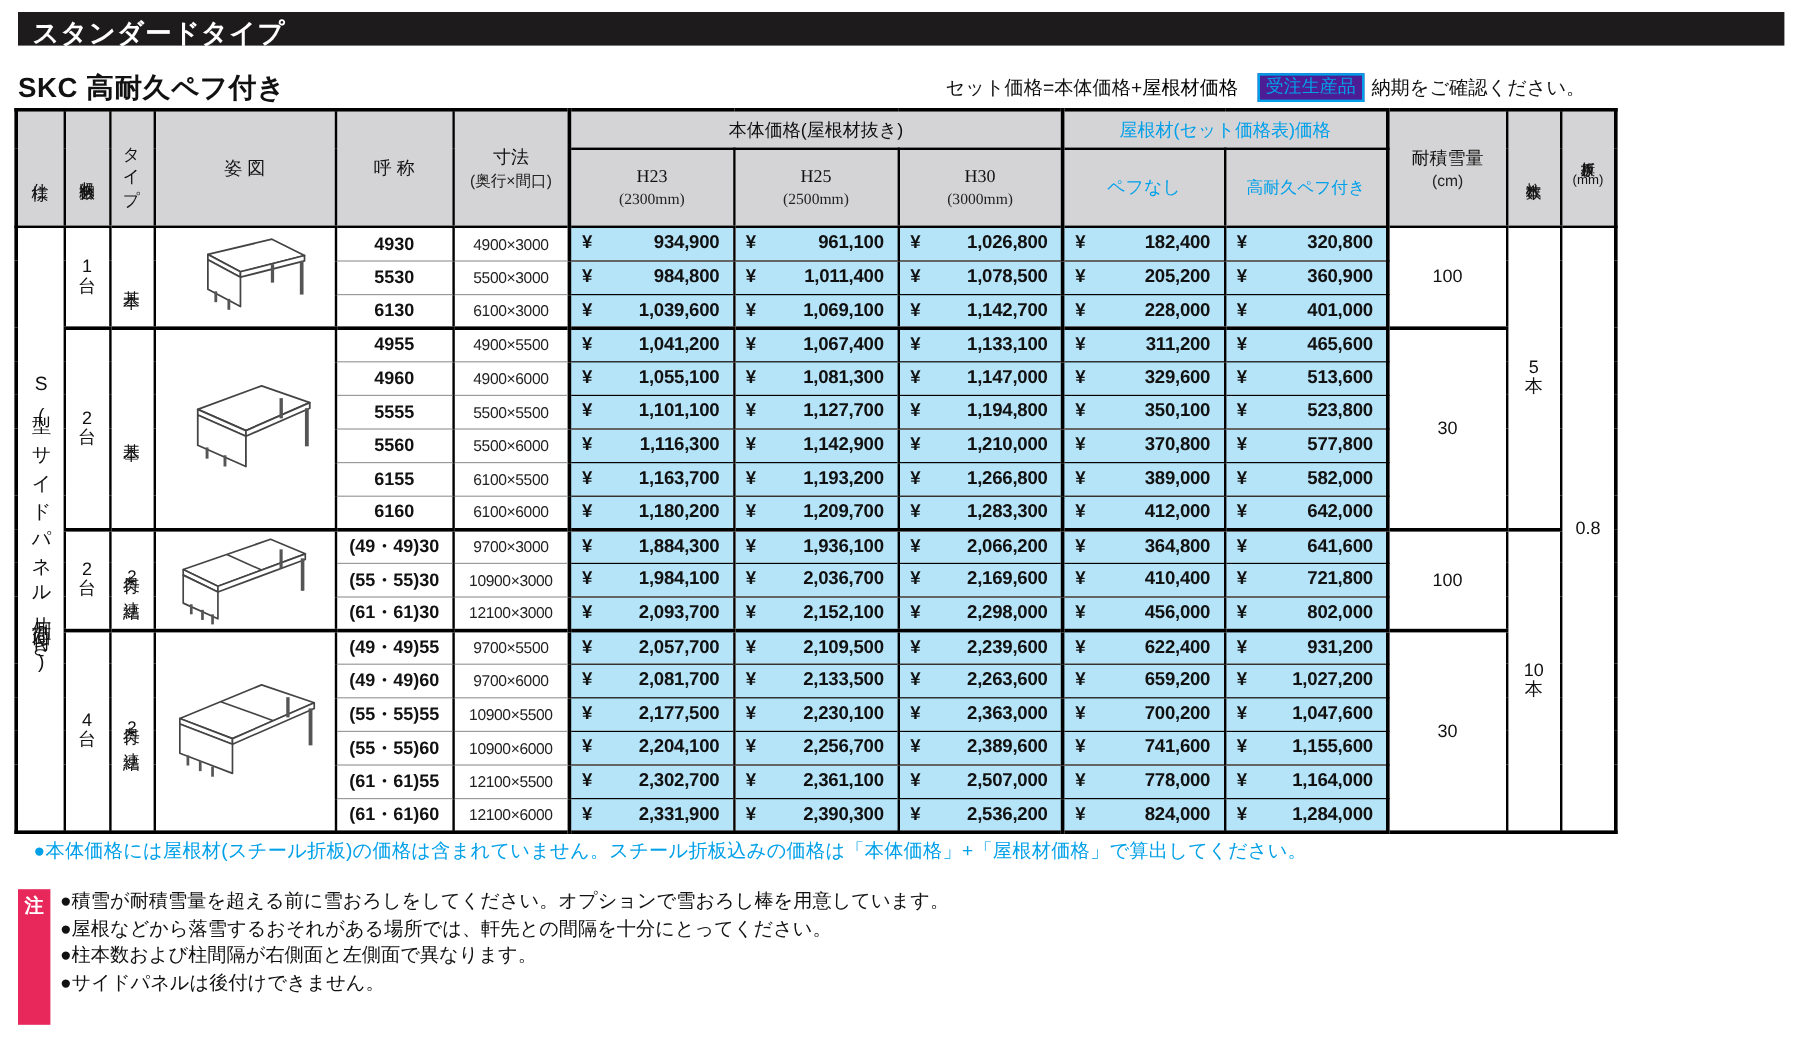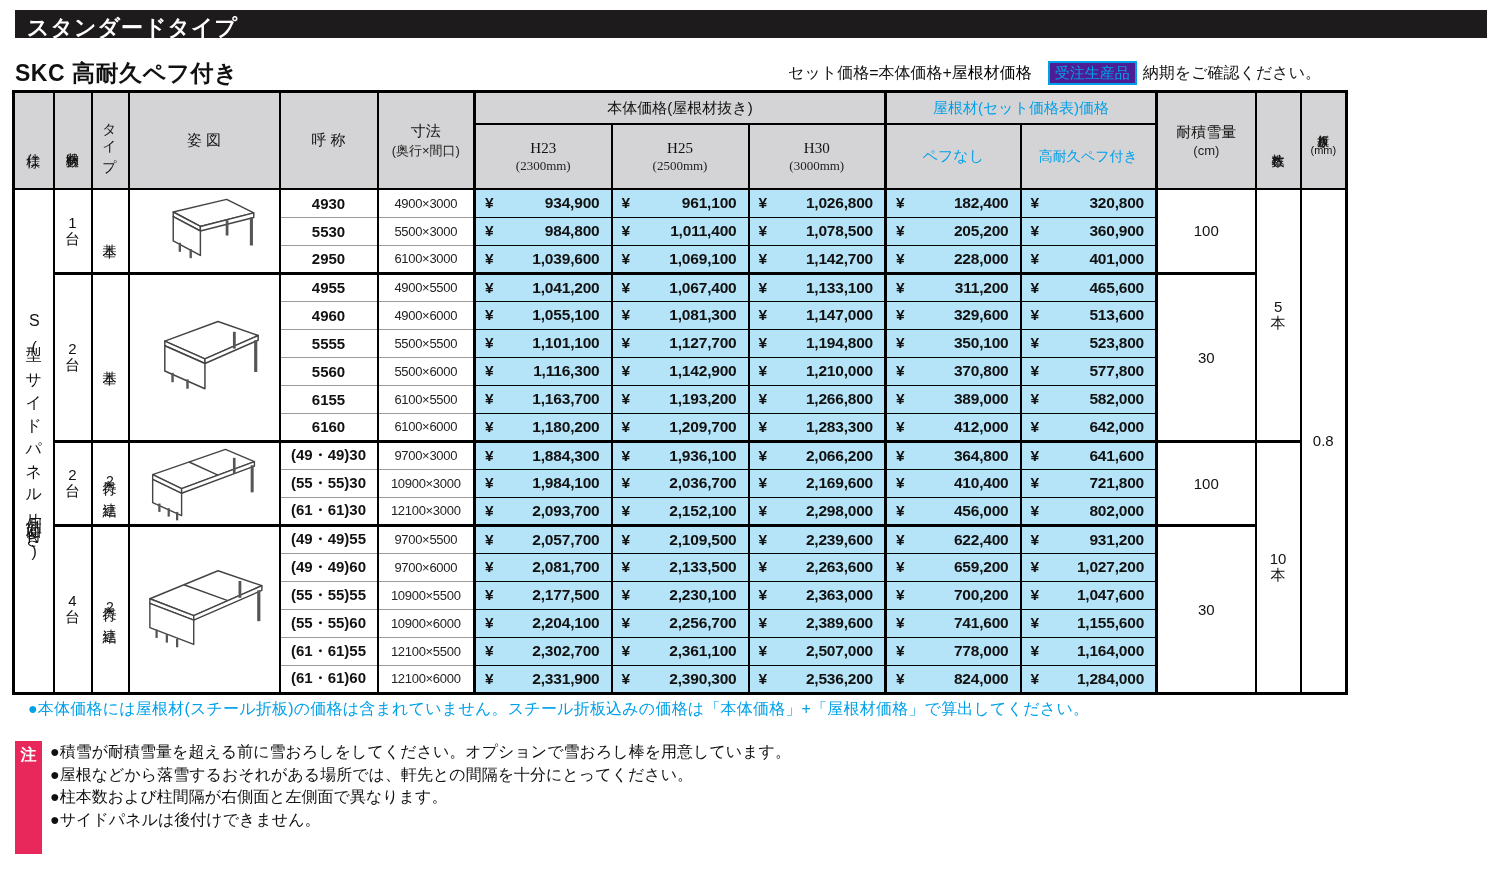--- a/index.html
+++ b/index.html
@@ -251,21 +251,21 @@
           </span>
         </td>
         <td class="price">
           <span class="pw">
             <span>¥</span>
             <span>360,900</span>
           </span>
         </td>
       </tr>
       <tr>
-        <td class="c-name">2950</td>
+        <td class="c-name">6130</td>
         <td class="c-dims">6100×3000</td>
         <td class="price bL3">
           <span class="pw">
             <span>¥</span>
             <span>1,039,600</span>
           </span>
         </td>
         <td class="price">
           <span class="pw">
             <span>¥</span>

